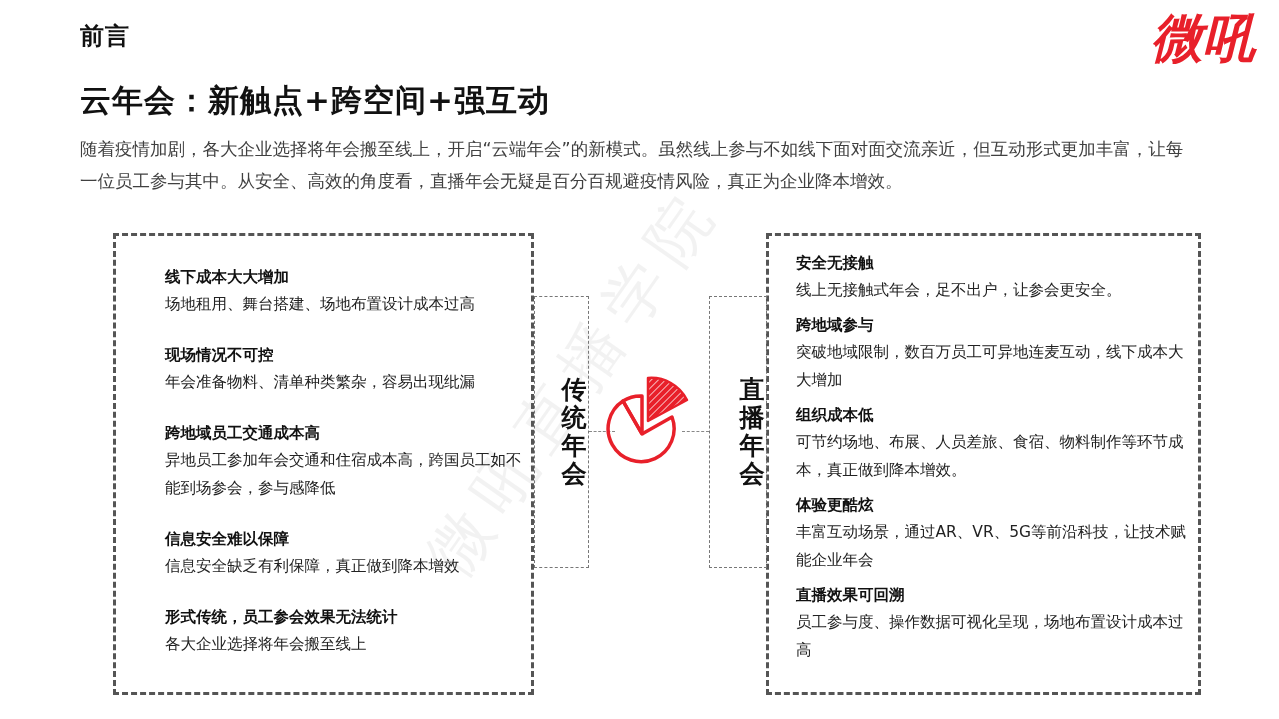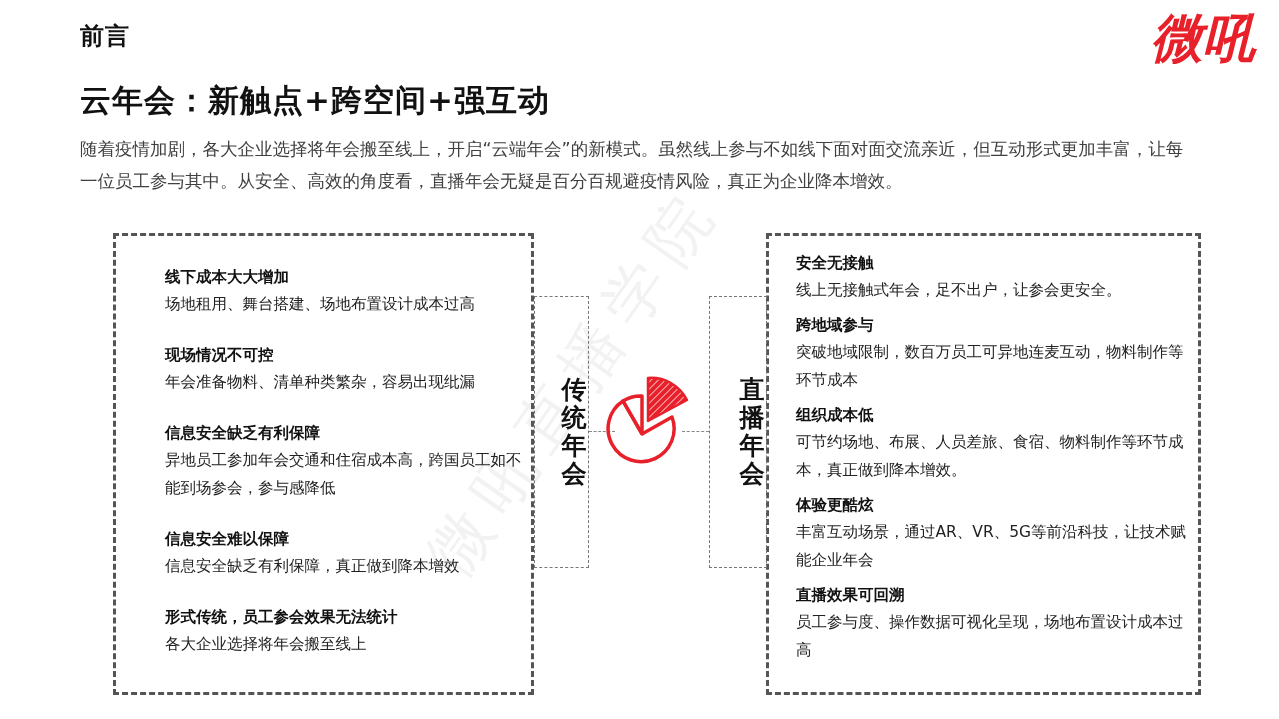--- a/index.html
+++ b/index.html
@@ -115,41 +115,41 @@
 <div class="abs items left-items">
   <div class="item">
     <div class="item-title">线下成本大大增加</div>
     <div class="item-desc">场地租用、舞台搭建、场地布置设计成本过高</div>
   </div>
   <div class="item">
     <div class="item-title">现场情况不可控</div>
     <div class="item-desc">年会准备物料、清单种类繁杂，容易出现纰漏</div>
   </div>
   <div class="item">
-    <div class="item-title">信息安全缺乏有利保障</div>
+    <div class="item-title">跨地域员工交通成本高</div>
     <div class="item-desc">异地员工参加年会交通和住宿成本高，跨国员工如不能到场参会，参与感降低</div>
   </div>
   <div class="item">
     <div class="item-title">信息安全难以保障</div>
     <div class="item-desc">信息安全缺乏有利保障，真正做到降本增效</div>
   </div>
   <div class="item">
     <div class="item-title">形式传统，员工参会效果无法统计</div>
     <div class="item-desc">各大企业选择将年会搬至线上</div>
   </div>
 </div>
 
 <div class="abs items right-items">
   <div class="item">
     <div class="item-title">安全无接触</div>
     <div class="item-desc">线上无接触式年会，足不出户，让参会更安全。</div>
   </div>
   <div class="item">
     <div class="item-title">跨地域参与</div>
-    <div class="item-desc">突破地域限制，数百万员工可异地连麦互动，物料制作等环节成本</div>
+    <div class="item-desc">突破地域限制，数百万员工可异地连麦互动，线下成本大大增加</div>
   </div>
   <div class="item">
     <div class="item-title">组织成本低</div>
     <div class="item-desc">可节约场地、布展、人员差旅、食宿、物料制作等环节成本，真正做到降本增效。</div>
   </div>
   <div class="item">
     <div class="item-title">体验更酷炫</div>
     <div class="item-desc">丰富互动场景，通过AR、VR、5G等前沿科技，让技术赋能企业年会</div>
   </div>
   <div class="item">

